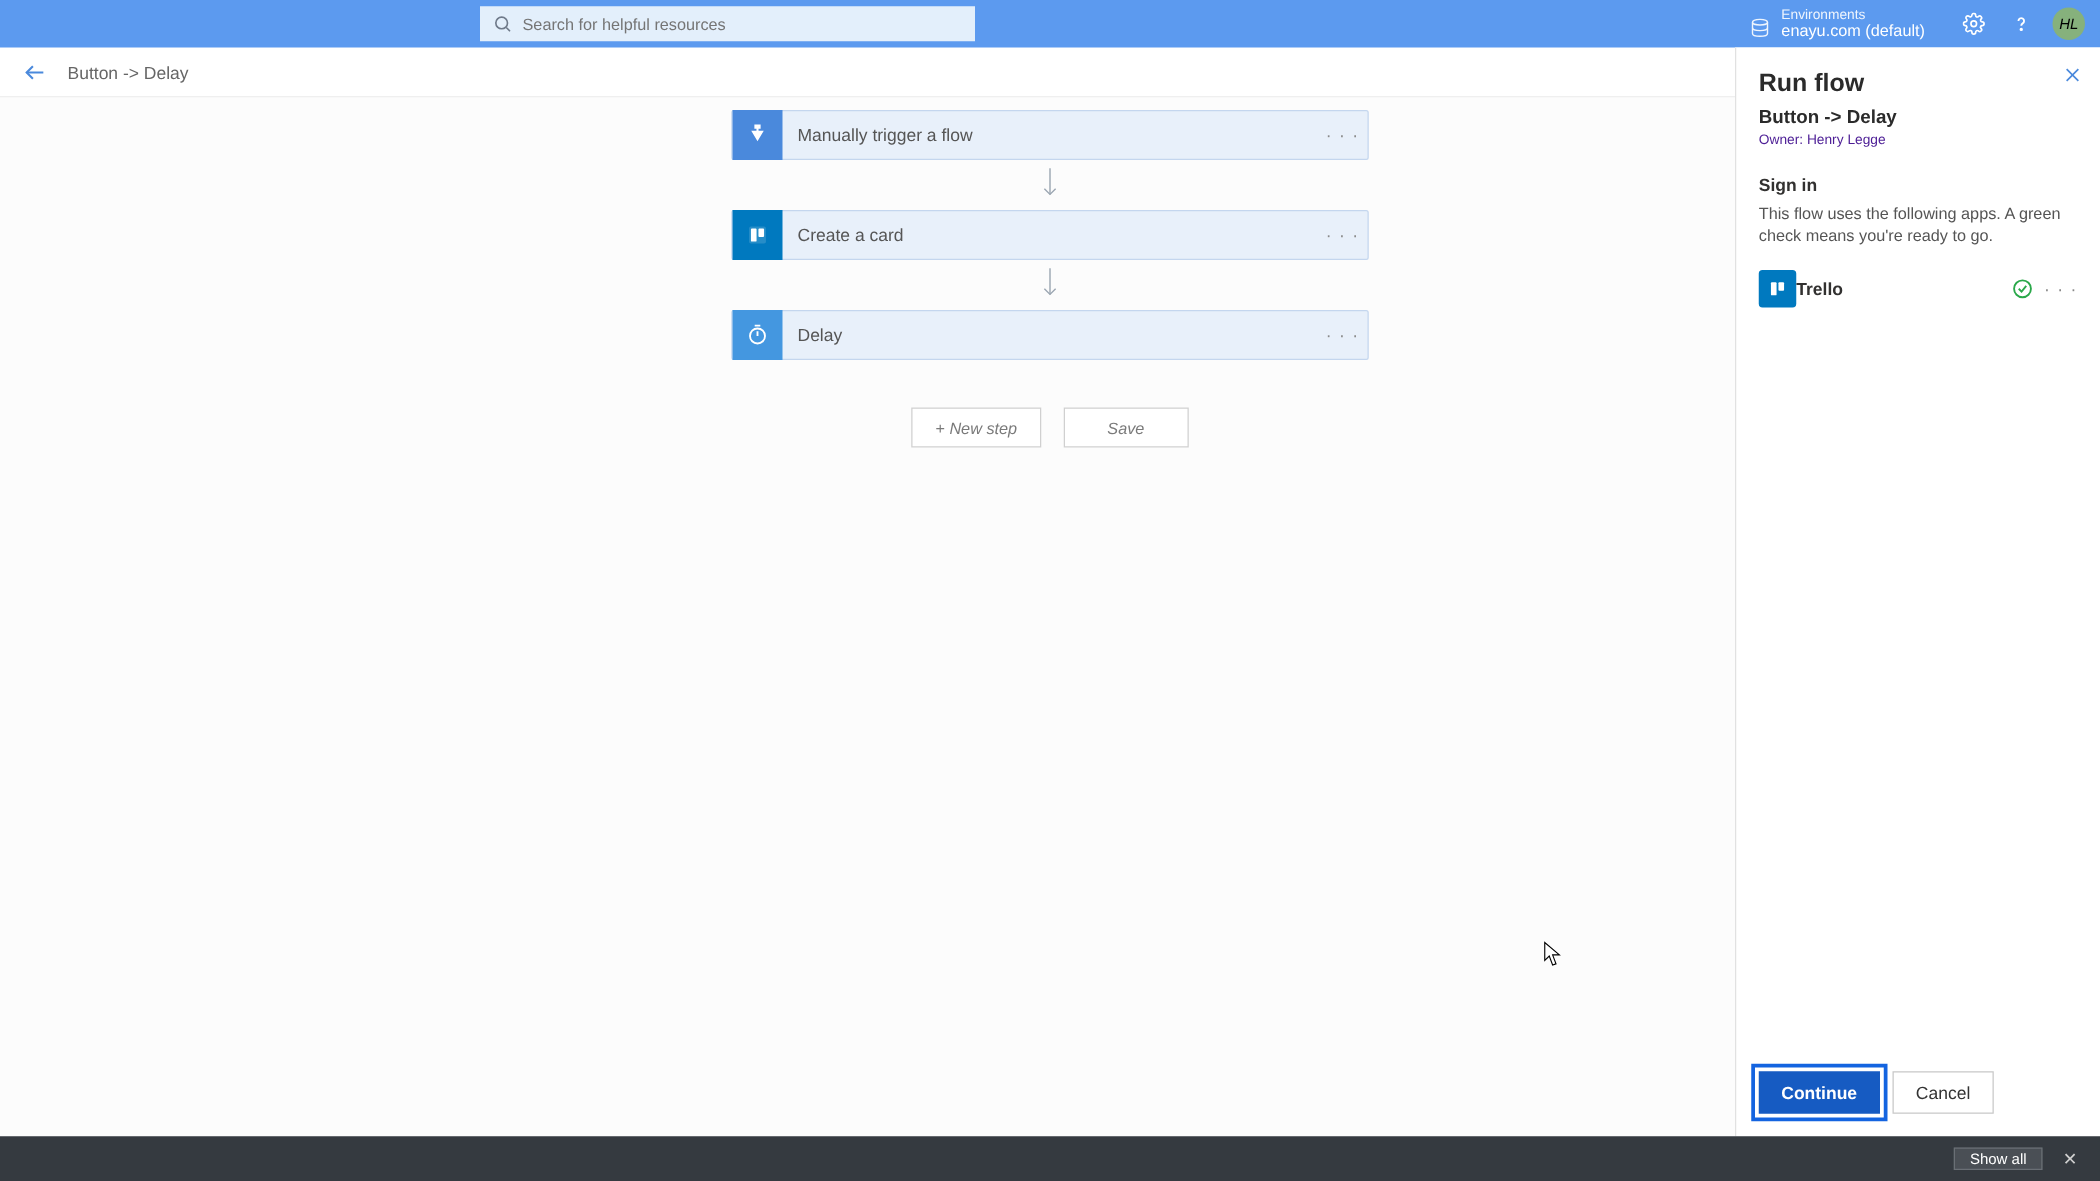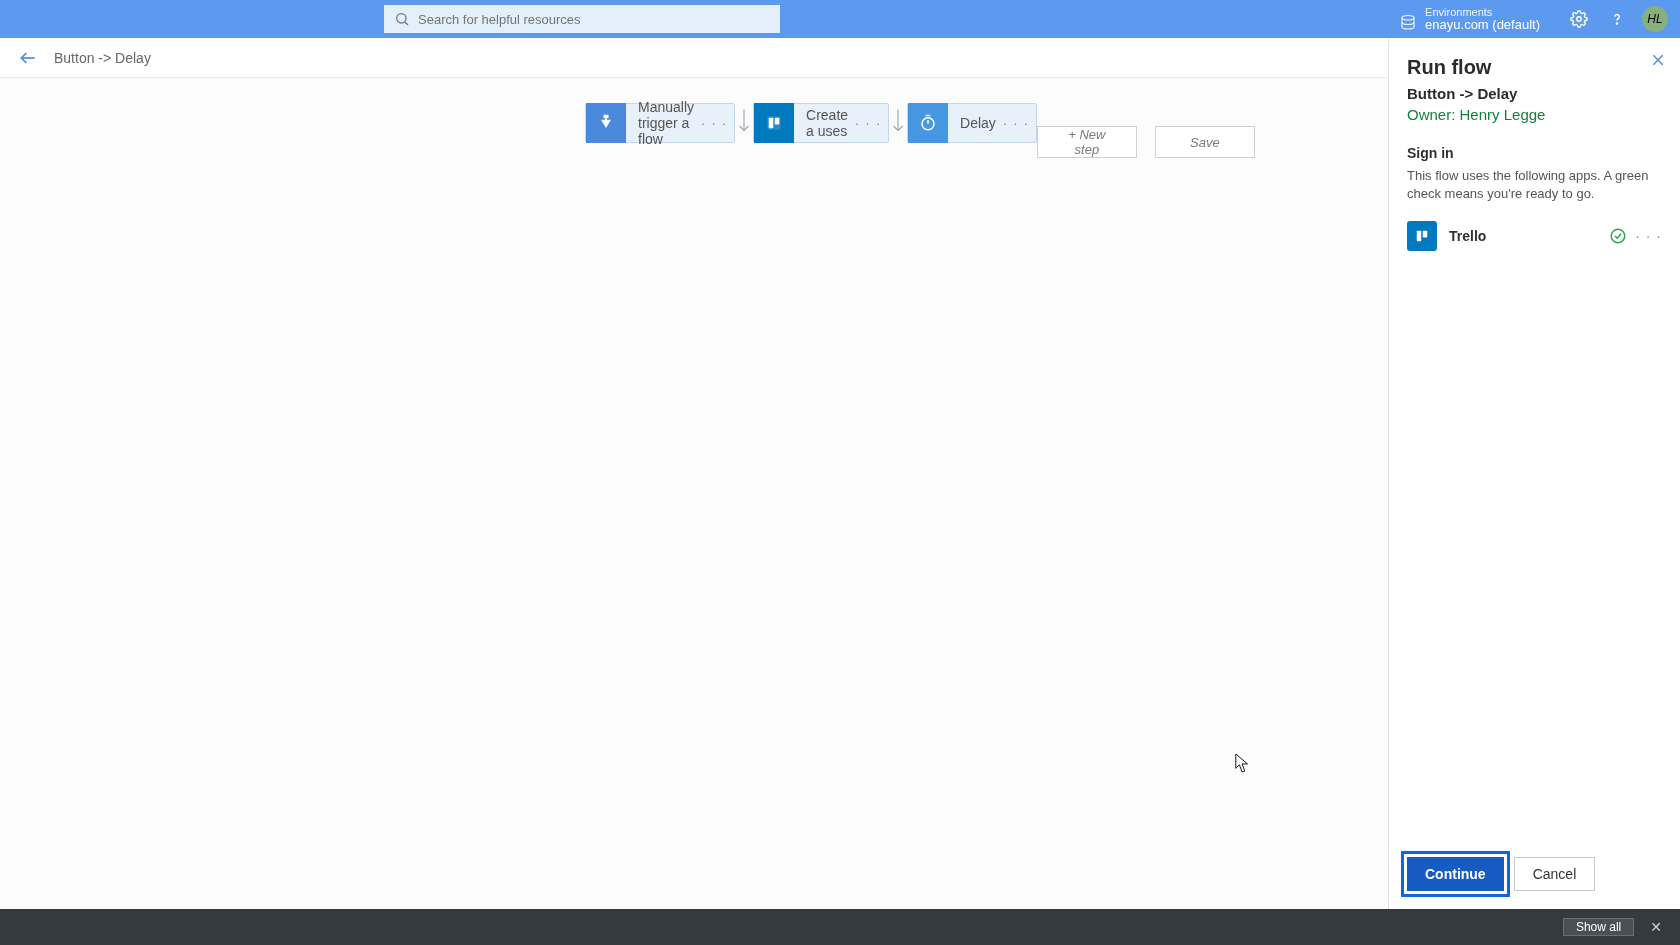--- a/index.html
+++ b/index.html
@@ -77,21 +77,21 @@
     .breadcrumb { color:#666; font-size:14px }
     
     .canvas {
       position:absolute;
       top:78px; left:0; right:0; bottom:0;
       background:#fcfcfc;
     }
     .flow-col {
       width:510px;
       margin: 10px auto 0 auto;
-      display:flex; align-items:center;
+      display:flex; flex-direction:column; align-items:center;justify-content:flex-end;
     }
     .step-card {
       width:510px;
       height:40px;
       background:#e8f0fa;
       border:1px solid #c4d6ee;
       display:flex; align-items:center;
       border-radius:2px;
     }
     .step-icon {
@@ -137,34 +137,34 @@
       display:flex; flex-direction:column;
     }
     .panel-close {
       position:absolute; top:14px; right:14px;
       color:#4a89dc;
       width:16px; height:16px;
       cursor:pointer;
     }
     .panel-title { font-size:20px; font-weight:600; color:#2b2b2b }
     .panel-subtitle { font-size:15px; font-weight:600; margin-top:6px; color:#2b2b2b }
-    .panel-owner { font-size:15px; color:#15803d; margin-top:4px }
+    .panel-owner { font-size:11px; color:#4c1d95; margin-top:4px }
     .signin-head { font-size:14px; font-weight:600; margin-top:22px }
     .signin-desc { font-size:13px; color:#555; margin-top:6px; line-height:1.4 }
     .conn-row {
       display:flex; align-items:center;
       margin-top:18px;
     }
     .conn-icon {
       width:30px; height:30px;
       background:#0079bf;
       border-radius:3px;
       display:flex; align-items:center; justify-content:center;
     }
-    .conn-name { margin-left:12px; font-size:14px; font-weight:600; flex:1 }
+    .conn-name { margin-left:0; font-size:14px; font-weight:600; flex:1 }
     .conn-status { width:18px; height:18px; }
     .conn-more { color:#888; margin-left:8px; cursor:pointer; font-size:14px; letter-spacing:1px }
     .panel-footer {
       margin-top:auto;
       padding:14px 0 18px 0;
       display:flex; gap:10px;
     }
     .btn-primary {
       height:34px;
       padding:0 18px;
@@ -277,21 +277,21 @@
     </div>
 
     <div class="step-card">
       <div class="step-icon bg-trello">
         <svg viewBox="0 0 24 24" width="18" height="18" fill="#fff">
             <rect x="3" y="3" width="18" height="18" rx="2" fill="#fff" opacity=".15"></rect>
             <rect x="5" y="5" width="6" height="14" rx="1"></rect>
             <rect x="13" y="5" width="6" height="9" rx="1"></rect>
           </svg>
       </div>
-      <div class="step-label">Create a uses</div>
+      <div class="step-label">Create a card</div>
       <div class="step-more">· · ·</div>
     </div>
     <div class="arrow-down">
       <svg viewBox="0 0 24 40" width="18" height="40" fill="none" stroke-width="1.5">
           <line x1="12" y1="2" x2="12" y2="30"></line>
           <polyline points="6 24 12 30 18 24"></polyline>
         </svg>
     </div>
 
     <div class="step-card">

